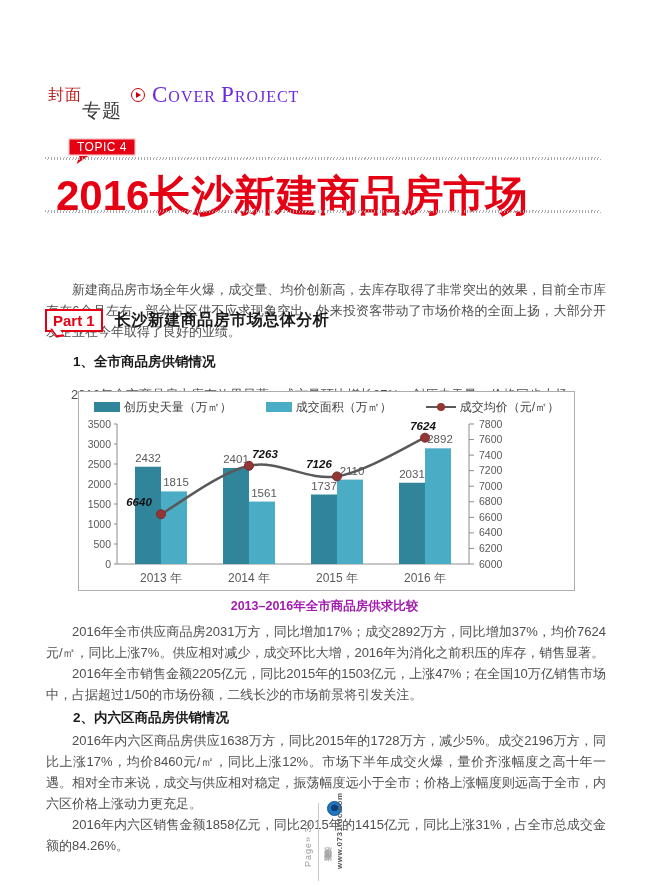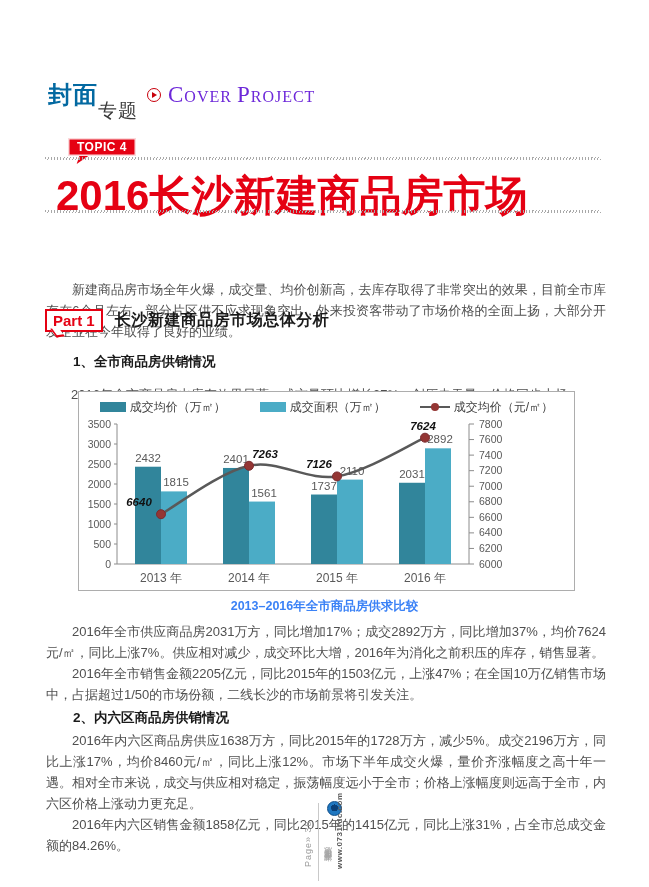--- a/index.html
+++ b/index.html
@@ -1,32 +1,32 @@
 <!DOCTYPE html>
 <html><head>
 <meta charset="utf-8">
 <style>
   html,body{margin:0;padding:0;background:#e8e8e8;}
   .page{position:relative;width:649px;height:887px;margin:0 auto;background:#ffffff;
         font-family:"Liberation Sans","DejaVu Sans",sans-serif;overflow:hidden;}
 
   
   .header{position:absolute;left:48px;top:66px;display:flex;align-items:center;}
-  .hdr-cn-bold{font-size:24px;font-weight:bold;color:#0369a1;letter-spacing:1px;}
+  .hdr-cn-bold{font-size:16px;font-weight:normal;color:#b91c1c;letter-spacing:1px;}
   .hdr-cn-light{font-size:19px;color:#3a3a3a;letter-spacing:1px;margin-top:32px;}
   .hdr-dot{width:12px;height:12px;border:1.5px solid #c8000b;border-radius:50%;
            margin:0 7px 0 9px;position:relative;}
   .hdr-dot::after{content:"";position:absolute;left:3.5px;top:2.5px;width:0;height:0;
            border-left:5px solid #c8000b;border-top:3.5px solid transparent;border-bottom:3.5px solid transparent;}
   .hdr-en{font-family:"Liberation Serif","DejaVu Serif",serif;color:#6d28d9;letter-spacing:1px;}
   .hdr-en .big{font-size:23px;} .hdr-en .small{font-size:16px;}
 
   
   .topic-badge{position:absolute;left:68px;top:138px;background:#e50113;color:#fff;
-    font-size:12px;font-weight:bold;padding:2px 9px;letter-spacing:.5px;
+    font-size:12px;font-weight:normal;padding:2px 9px;letter-spacing:.5px;
     box-shadow:inset 0 0 0 1.5px rgba(255,255,255,.85);}
   .topic-tail{position:absolute;left:78px;top:156px;width:0;height:0;
     border-top:8px solid #e50113;border-right:9px solid transparent;transform:skewX(-18deg);}
   .hrule{position:absolute;left:45px;right:48px;height:3px;
     background:repeating-linear-gradient(105deg,#a8a8a8 0 1px,transparent 1px 3px);}
   .hrule.top{top:157px;} .hrule.bottom{top:210px;}
   .main-title{position:absolute;left:44px;top:158px;margin:12px;font-size:42px;line-height:52px;
     font-weight:900;color:#e50113;letter-spacing:0px;white-space:nowrap;}
 
   
@@ -47,21 +47,21 @@
 
   
   .chart-box{position:absolute;left:78px;top:391px;width:497px;height:200px;
     border:1px solid #adadad;background:#fff;box-sizing:border-box;}
   .legend-row{display:flex;justify-content:center;gap:34px;padding-top:6px;height:18px;align-items:center;}
   .legend-item{display:flex;align-items:center;font-size:12px;color:#404040;}
   .legend-swatch{width:26px;height:10px;margin-right:4px;}
   .legend-line{width:30px;height:2.5px;margin-right:4px;position:relative;}
   .legend-line .dot{position:absolute;left:11px;top:-3px;width:8px;height:8px;border-radius:50%;}
   .chart-caption{position:absolute;left:0;right:0;top:598px;text-align:center;
-    font-size:12.5px;font-weight:bold;color:#3b82f6;}
+    font-size:12.5px;font-weight:bold;color:#a21caf;}
 
   
   .analysis{position:absolute;left:46px;top:621px;width:560px;}
   .analysis p{margin:0;}
   .analysis .heading2{font-size:13.5px;font-weight:bold;color:#1a1a1a;margin:2px 0 2px 27px;line-height:21px;}
 
   
   .footer{position:absolute;left:303px;top:801px;display:flex;align-items:flex-start;}
   .vtext{writing-mode:vertical-rl;transform:rotate(180deg);white-space:nowrap;}
   .page-num{font-size:9px;color:#9b9b9b;margin-top:14px;letter-spacing:1px;height:52px;}
@@ -99,21 +99,21 @@
     <span class="part-heading">长沙新建商品房市场总体分析</span>
   </div>
 
   <div class="sub-heading sh1">1、全市商品房供销情况</div>
   <p class="para lead">2016年全市商品房去库存效果显著，成交量环比增长37%，创历史天量，价格同步上扬。</p>
 
   <div class="chart-box">
     <div class="legend-row">
       <span class="legend-item">
         <span class="legend-swatch" id="sw0" style="background: rgb(49, 133, 155);"></span>
-        <span>成交均价（万㎡）</span>
+        <span>创历史天量（万㎡）</span>
       </span>
       <span class="legend-item">
         <span class="legend-swatch" id="sw1" style="background: rgb(75, 172, 198);"></span>
         <span>成交面积（万㎡）</span>
       </span>
       <span class="legend-item">
         <span class="legend-line" id="sw2" style="background: rgb(89, 89, 89);">
             <span class="dot" id="sw2d" style="background: rgb(148, 54, 52);"></span>
           </span>
         <span>成交均价（元/㎡）</span>

